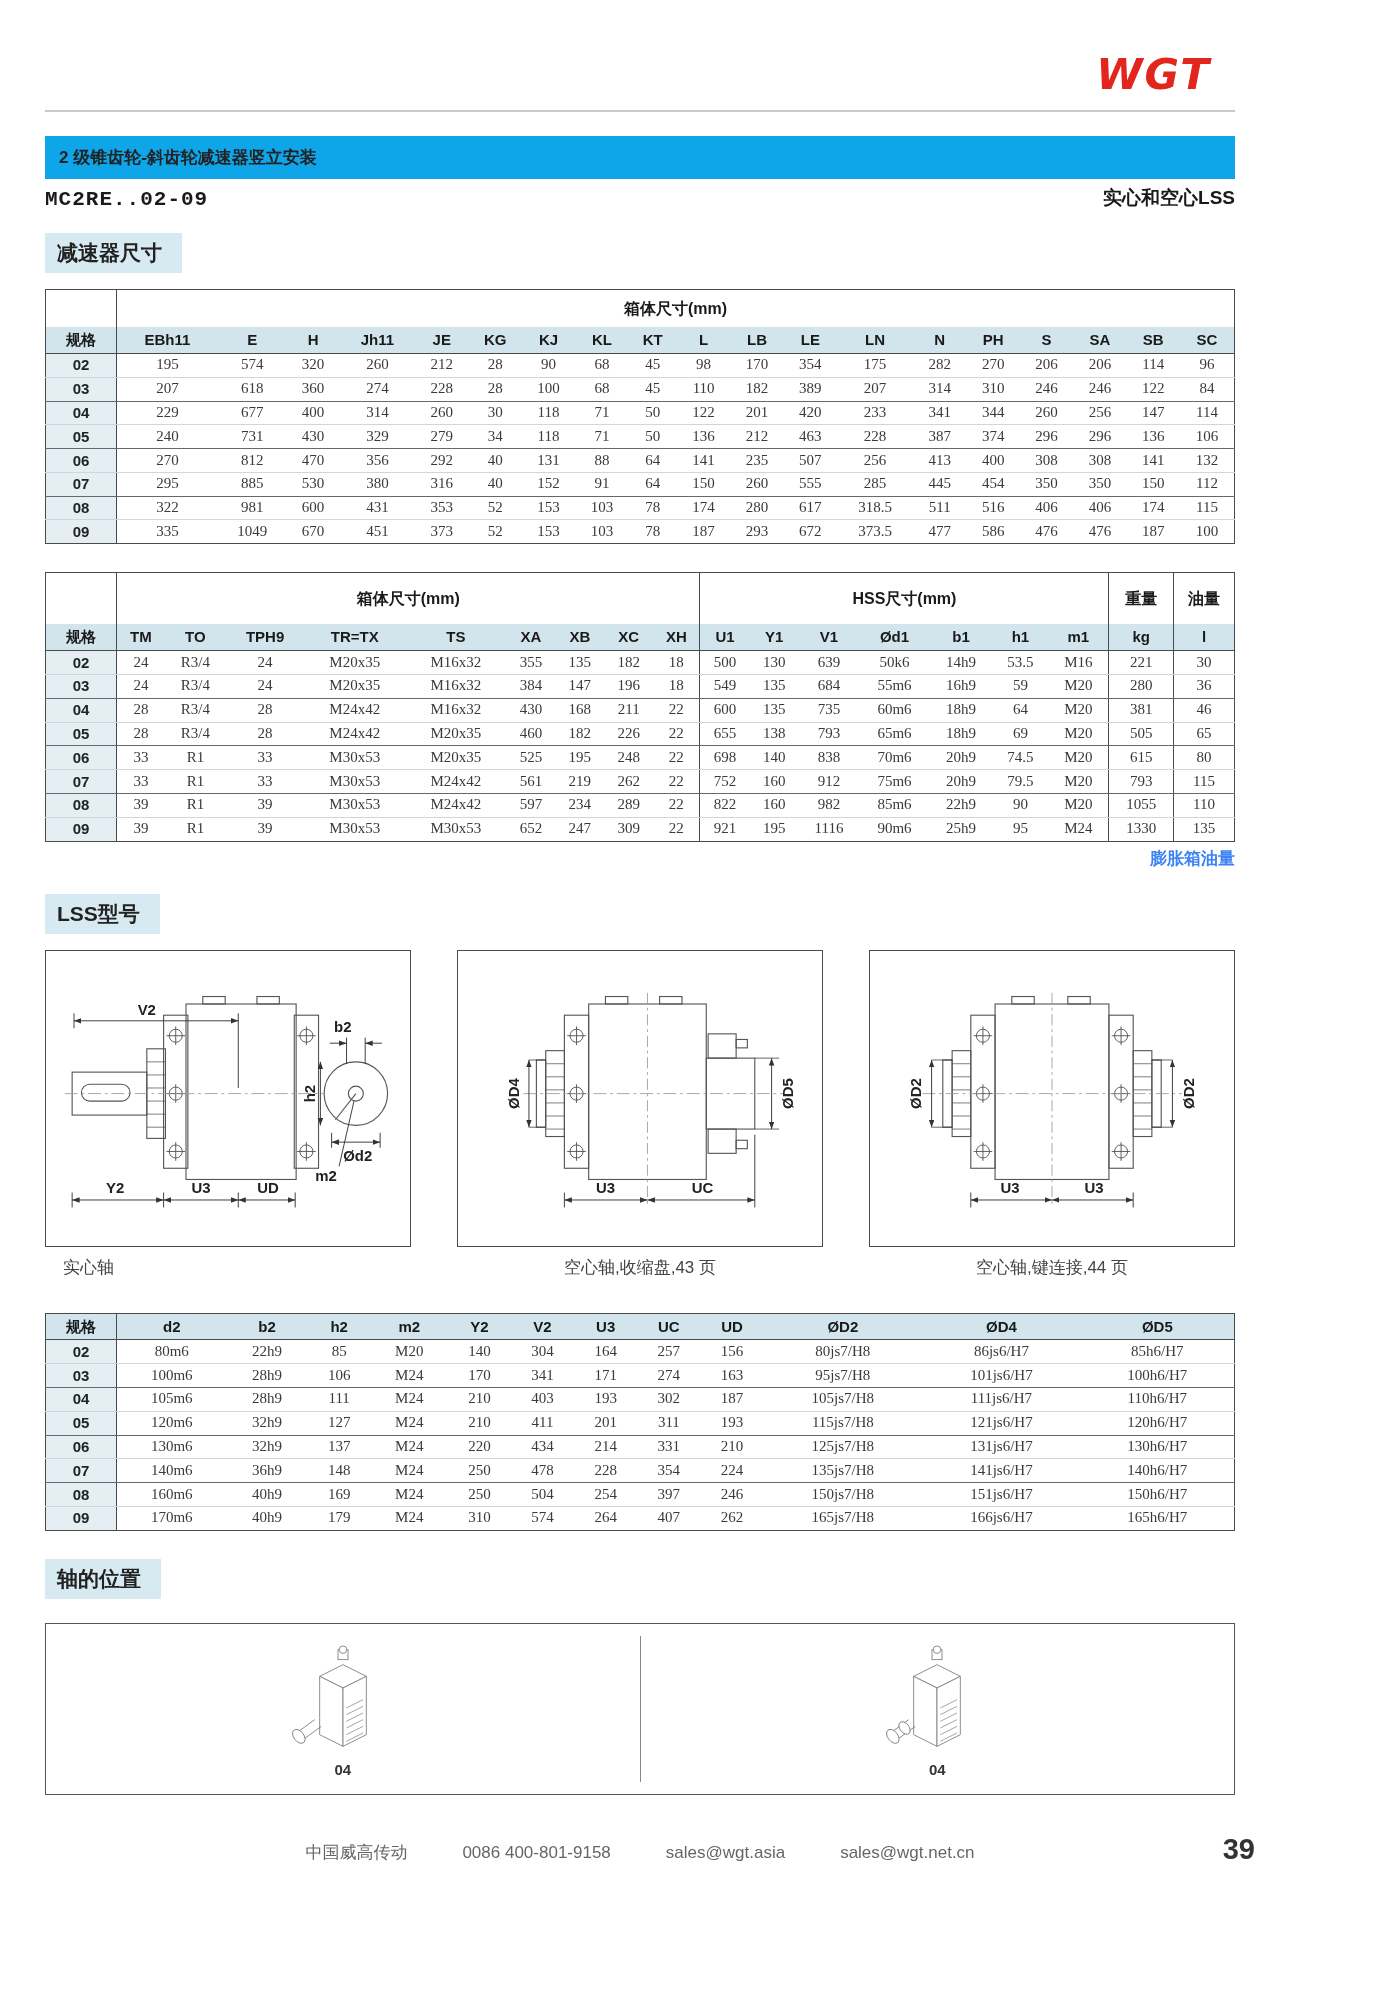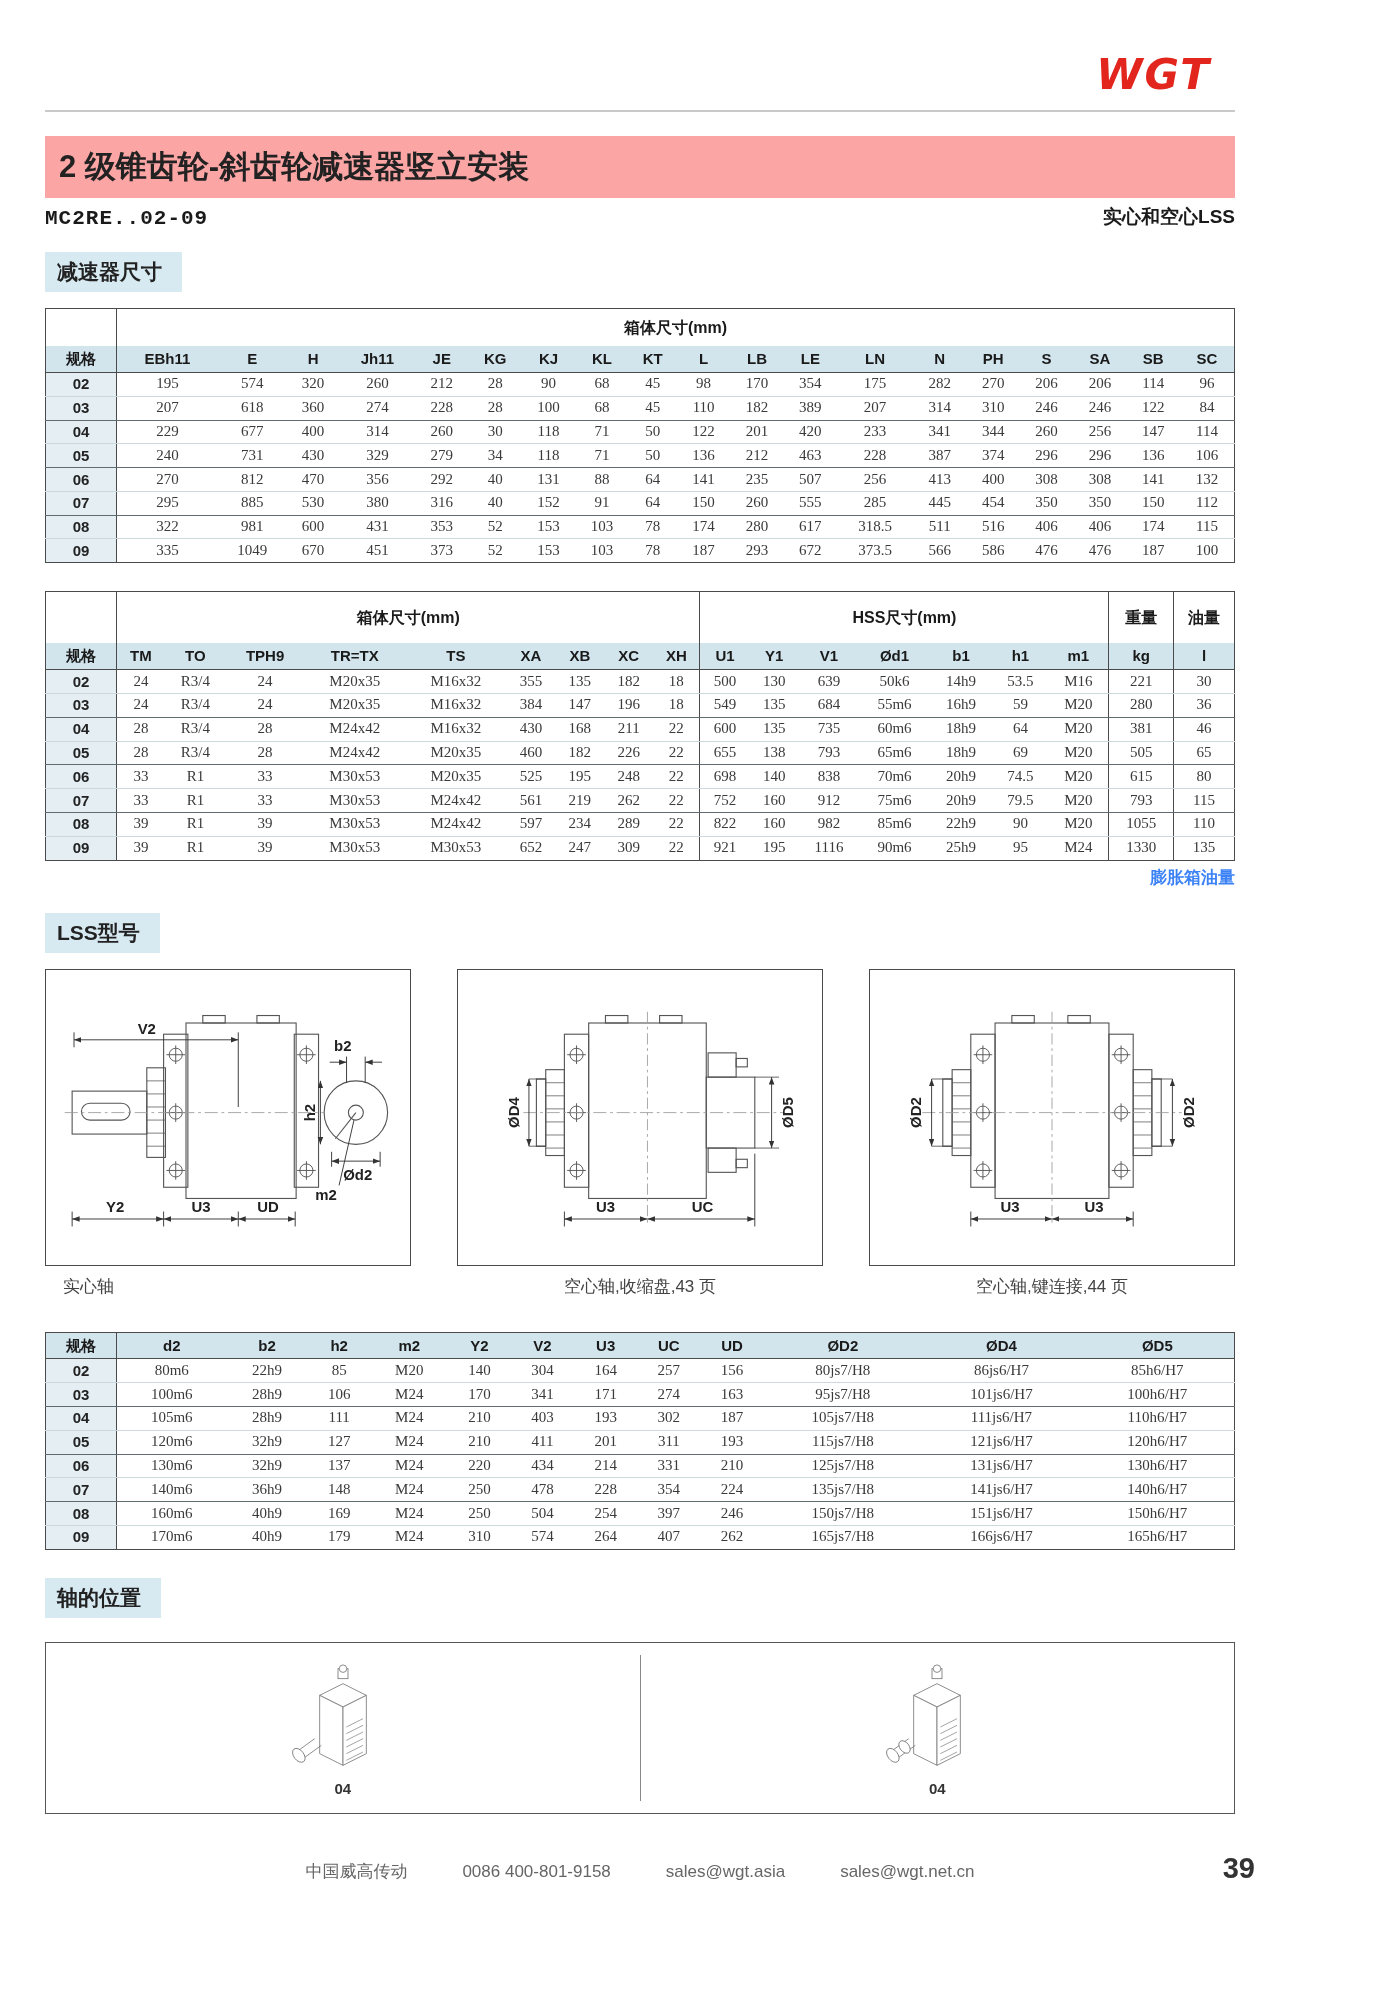--- a/index.html
+++ b/index.html
@@ -2,21 +2,21 @@
 <html><head>
 <meta charset="utf-8">
 <style>
   html,body{margin:0;padding:0;background:#fff;}
   body{width:1385px;height:2000px;font-family:"Liberation Sans","DejaVu Sans",sans-serif;color:#1a1a1a;position:relative;overflow:hidden;}
   .page{position:relative;width:1280px;height:2000px;}
   .content{padding:0 45px;}
   .topbar{position:relative;height:110px;}
   .logo{position:absolute;top:50px;right:24px;color:#e2251d;font-weight:bold;font-style:italic;font-size:42px;letter-spacing:2px;font-family:"DejaVu Sans",sans-serif;}
   .rule{border-top:2px solid #c9c9c9;height:0;}
-  .title-bar{margin-top:24px;background:#fca5a5;font-size:31px;font-weight:bold;padding:10px 14px;color:#222;}
+  .title-bar{margin-top:24px;background:#0ea5e9;font-size:17px;font-weight:bold;padding:10px 14px;color:#222;}
   .model-row{margin-top:6px;display:flex;justify-content:space-between;align-items:flex-end;}
   .model{font-family:"Liberation Mono","DejaVu Sans Mono",monospace;font-size:21px;font-weight:bold;letter-spacing:1px;}
   .variant{font-size:19px;font-weight:bold;}
   .chip{display:inline-block;background:#d7eaf1;font-size:21px;font-weight:bold;padding:6px 20px 6px 12px;color:#222;}
   .chip-row{margin-top:22px;}
   table{width:100%;border-collapse:collapse;border:1.5px solid #4a4a4a;font-size:15px;table-layout:auto;}
   th,td{text-align:center;padding:1.5px 2px;line-height:1.32;}
   tr.group-row th{background:#fff;font-weight:bold;font-size:16px;}
   .t1 tr.group-row th{padding:8px 0;}
   .t2 tr.group-row th{padding:15px 0;}
@@ -259,21 +259,21 @@
             <td>451</td>
             <td>373</td>
             <td>52</td>
             <td>153</td>
             <td>103</td>
             <td>78</td>
             <td>187</td>
             <td>293</td>
             <td>672</td>
             <td>373.5</td>
-            <td>566</td>
+            <td>477</td>
             <td>586</td>
             <td>476</td>
             <td>476</td>
             <td>187</td>
             <td>100</td>
           </tr>
         </tbody>
     </table>
 
     <table class="t2 tbl" style="margin-top:28px;">

